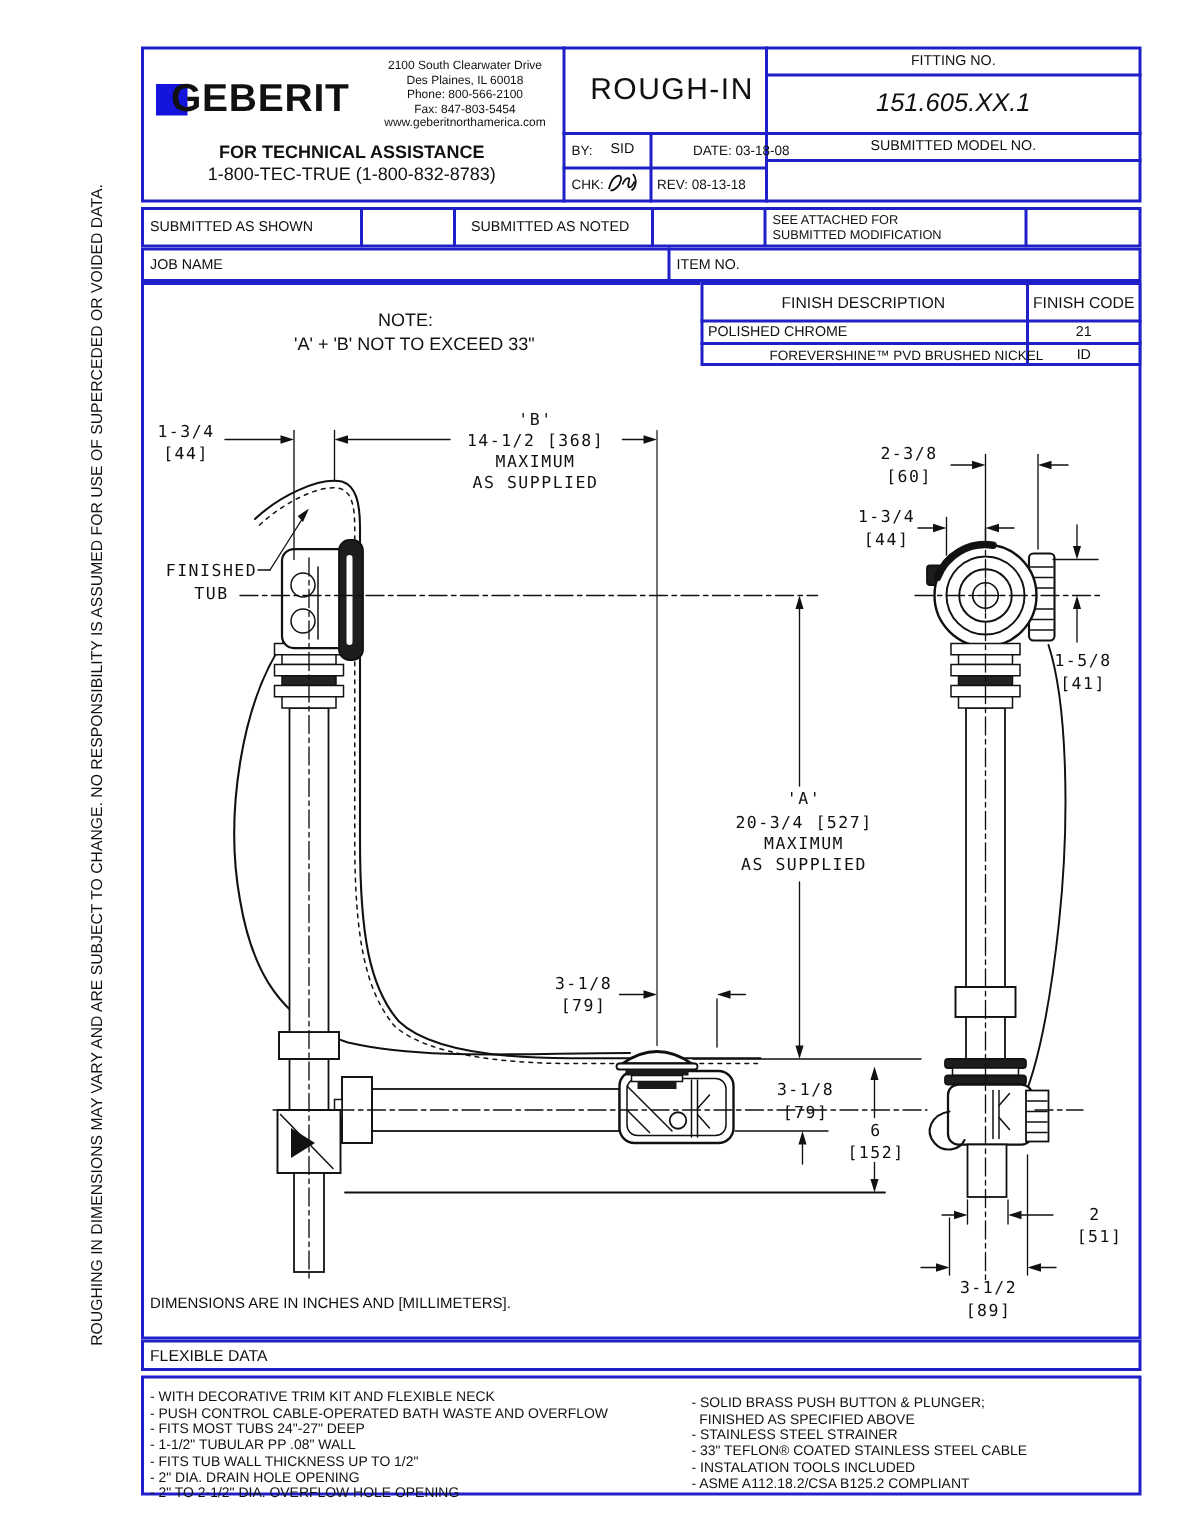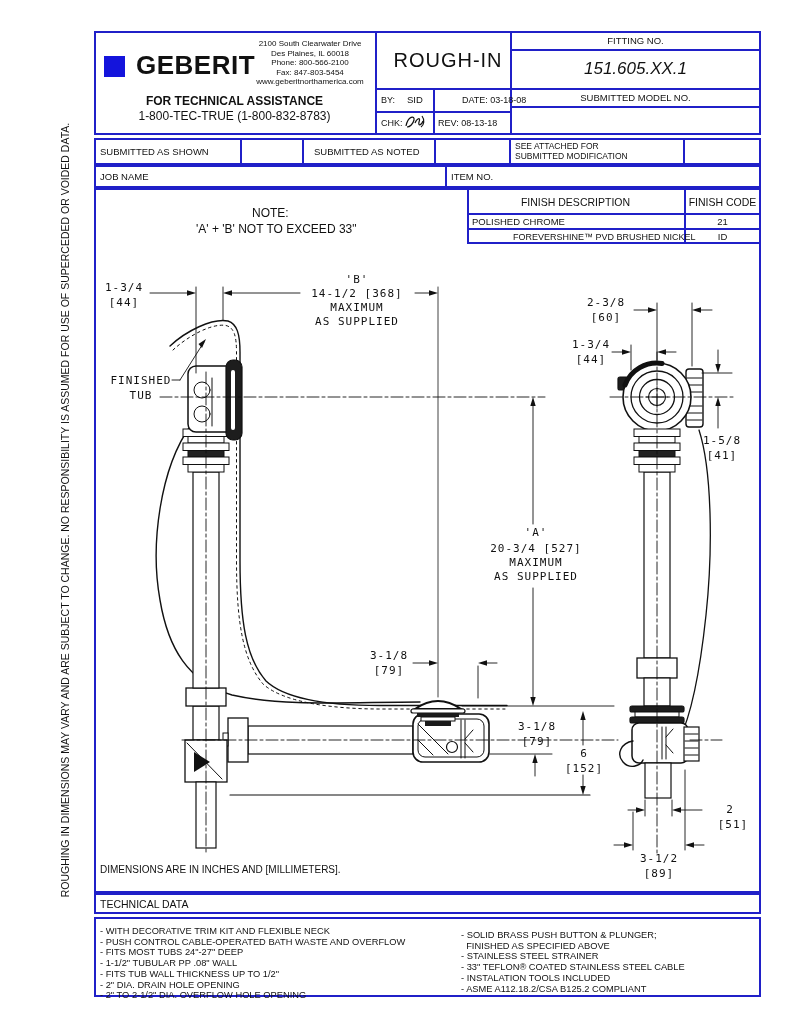--- a/index.html
+++ b/index.html
@@ -31,21 +31,21 @@
 
 <div class="page">
 
   <div class="sidenote">ROUGHING IN DIMENSIONS MAY VARY AND ARE SUBJECT TO CHANGE.  NO RESPONSIBILITY IS ASSUMED FOR USE OF SUPERCEDED OR VOIDED DATA.</div>
 
   <div class="bluebox" style="left:94px;top:31px;width:667px;height:104px;"></div>
   <div class="vline" style="left:375px;top:31px;height:104px;"></div>
   <div class="vline" style="left:510px;top:31px;height:104px;"></div>
 
   <div class="logo-sq" style="left:104px;top:56px;"></div>
-  <div class="brand" style="left:136px;top:50px;">GEBERIT</div>
+  <div class="brand" style="left:114px;top:50px;">GEBERIT</div>
   <div class="abs t8 ctr" style="left:246px;top:39px;width:128px;">
     <div>2100 South Clearwater Drive</div>
     <div>Des Plaines, IL 60018</div>
     <div>Phone: 800-566-2100</div>
     <div>Fax: 847-803-5454</div>
     <div>www.geberitnorthamerica.com</div>
   </div>
   <div class="abs t12 b ctr" style="left:94px;top:94px;width:281px;">FOR TECHNICAL ASSISTANCE</div>
   <div class="abs t12 ctr" style="left:94px;top:109px;width:281px;">1-800-TEC-TRUE (1-800-832-8783)</div>
 
@@ -101,21 +101,21 @@
   <div class="abs t95 ctr" style="left:684px;top:216px;width:77px;">21</div>
   <div class="abs" style="left:472px;top:232px;font-size:9px;padding-left:41px;">FOREVERSHINE™ PVD BRUSHED NICKEL</div>
   <div class="abs t95 ctr" style="left:684px;top:231px;width:77px;">ID</div>
 
   <div class="abs t12" style="left:252px;top:206px;">NOTE:</div>
   <div class="abs t12" style="left:196px;top:222px;">'A' + 'B' NOT TO EXCEED 33"</div>
 
   <div class="abs t10" style="left:100px;top:864px;">DIMENSIONS ARE IN INCHES AND [MILLIMETERS].</div>
 
   <div class="bluebox" style="left:94px;top:893px;width:667px;height:21px;"></div>
-  <div class="abs t105" style="left:100px;top:898px;">TECHNICAL DATA</div>
+  <div class="abs t105" style="left:100px;top:898px;">FLEXIBLE DATA</div>
   <div class="bluebox" style="left:94px;top:917px;width:667px;height:80px;"></div>
   <div class="abs" style="left:100px;top:926px;">
     <div class="techline">- WITH DECORATIVE TRIM KIT AND FLEXIBLE NECK</div>
     <div class="techline">- PUSH CONTROL CABLE-OPERATED BATH WASTE AND OVERFLOW</div>
     <div class="techline">- FITS MOST TUBS 24"-27" DEEP</div>
     <div class="techline">- 1-1/2" TUBULAR PP .08" WALL</div>
     <div class="techline">- FITS TUB WALL THICKNESS UP TO 1/2"</div>
     <div class="techline">- 2" DIA. DRAIN HOLE OPENING</div>
     <div class="techline">- 2" TO 2-1/2" DIA. OVERFLOW HOLE OPENING</div>
   </div>

